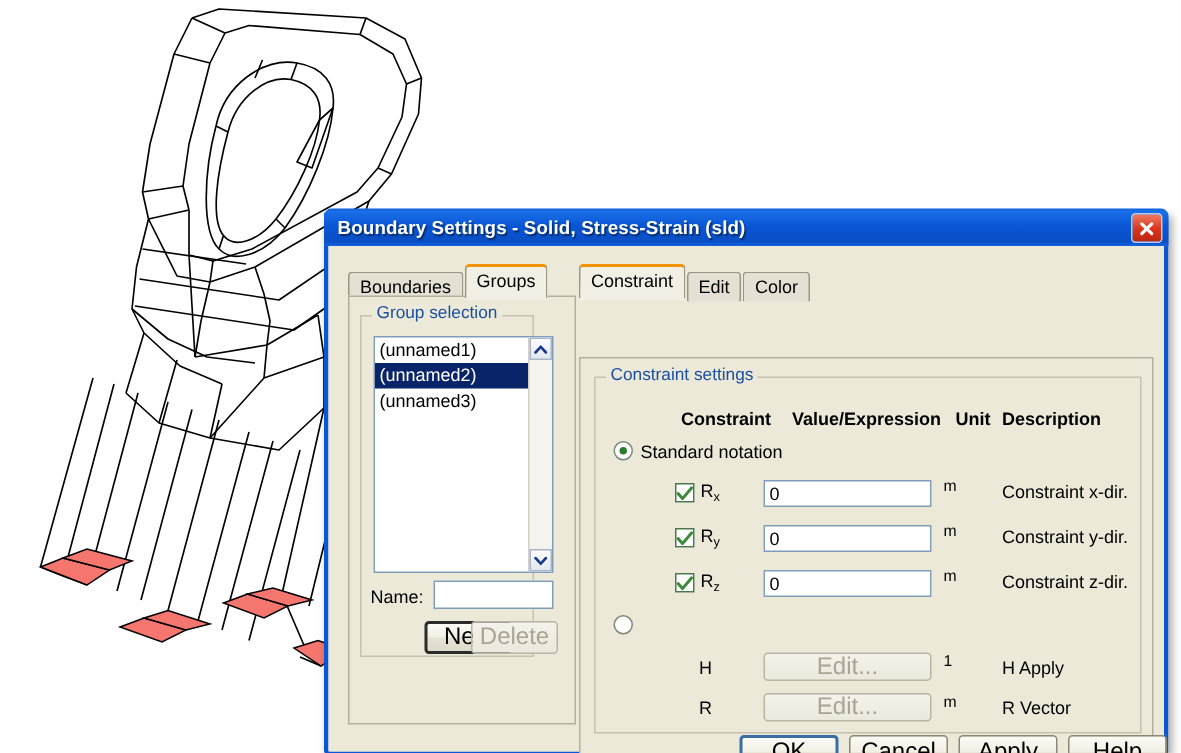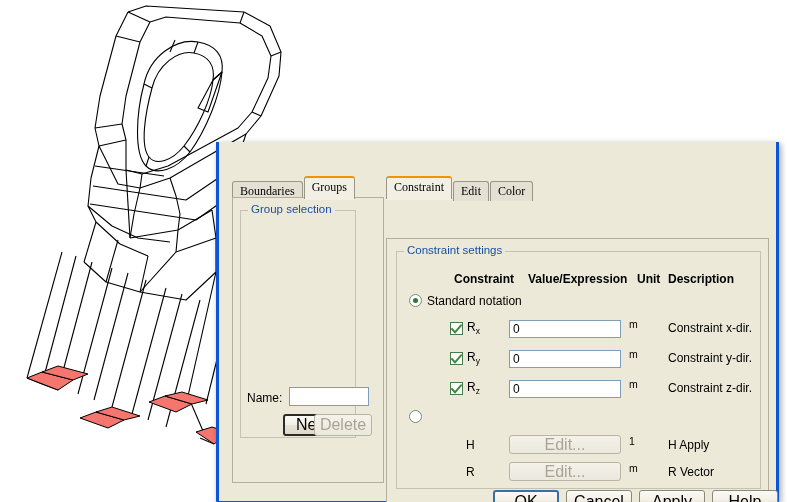--- a/index.html
+++ b/index.html
@@ -49,21 +49,21 @@
 
   .body { position:absolute; left:0; top:22px; right:0; bottom:0; background:#ece9d8; }
 
   
   .tabstrip { position:absolute; display:flex; align-items:flex-end; height:21px; }
   .tab {
     font-size:12px; color:#000; background:#e4e1d4;
     border:1px solid #9a9684; border-bottom:none;
     padding:1px 7px 2px 7px; margin-right:1px;
     border-radius:3px 3px 0 0; line-height:16px;
-    position:relative; top:2px; cursor:pointer;font-family:Liberation Serif, serif;
+    position:relative; top:2px; cursor:pointer;
   }
   .tab.active {
     background:#f2efe4; border-top:2px solid #f29400;
     padding-top:1px; top:0; height:18px; z-index:3;
     box-shadow:0 1px 0 #f2efe4;
   }
 
   .panel {
     position:absolute; background:#ece9d8;
     border:1px solid #b3afa0; border-top:1px solid #b3afa0;
@@ -225,33 +225,59 @@
       <path d="M80,418 L96,412 L124,420 L108,428 Z" fill="#f4766e" stroke="#000" stroke-width="1"></path>
       <path d="M96,412 L112,407 L140,416 L124,420 Z" fill="#f4766e" stroke="#000" stroke-width="1"></path>
       <path d="M149,402 L165,396 L192,404 L176,412 Z" fill="#f4766e" stroke="#000" stroke-width="1"></path>
       <path d="M165,396 L182,392 L208,400 L192,404 Z" fill="#f4766e" stroke="#000" stroke-width="1"></path>
       <path d="M196,432 L212,427 L230,433 L214,444 Z" fill="#f4766e" stroke="#000" stroke-width="1"></path>
     </g>
   </svg>
 
   <div id="dialog">
 
+    <div class="titlebar">
+      <span class="ttxt">Boundary Settings - Solid, Stress-Strain (sld)</span>
+      <div class="closebtn">
+        <svg width="11" height="11" viewBox="0 0 11 11">
+          <path d="M2.2,2.2 L8.8,8.8 M8.8,2.2 L2.2,8.8" stroke="#ffffff" stroke-width="2.1" stroke-linecap="round"></path>
+        </svg>
+      </div>
+    </div>
 
     <div class="body">
 
       <div class="tabstrip" style="left:13px; top:14px;">
         <div class="tab">Boundaries</div>
         <div class="tab active">Groups</div>
       </div>
 
       <div class="panel" style="left:13px; top:33px; width:152px; height:286px;">
 
         <div class="fs" style="left:7px; top:12px; width:116px; height:228px;">
           <span class="lg">Group selection</span>
 
+          <div class="listbox" style="left:8px; top:13px; width:120px; height:158px;">
+            <div class="listitem">(unnamed1)</div>
+            <div class="listitem sel">(unnamed2)</div>
+            <div class="listitem">(unnamed3)</div>
+
+            <div class="vscroll">
+              <div class="sbtn up">
+                <svg width="9" height="6" viewBox="0 0 9 6">
+                  <path d="M1,5 L4.5,1.3 L8,5" stroke="#17388c" stroke-width="1.7" fill="none" stroke-linecap="round"></path>
+                </svg>
+              </div>
+              <div class="sbtn dn">
+                <svg width="9" height="6" viewBox="0 0 9 6">
+                  <path d="M1,1 L4.5,4.7 L8,1" stroke="#17388c" stroke-width="1.7" fill="none" stroke-linecap="round"></path>
+                </svg>
+              </div>
+            </div>
+          </div>
 
           <span class="lbl" style="left:6px; top:180px;">Name:</span>
           <input class="txtin" style="left: 48px; top: 176px; width: 80px; height: 19px;" value="">
 
           <div class="btn default" style="left:6px; top:203px; width:58px; height:22px;">New</div>
           <div class="btn disabled" style="left:73px; top:203px; width:58px; height:22px;">Delete</div>
         </div>
       </div>
 
       <div class="tabstrip" style="left:167px; top:14px;">

